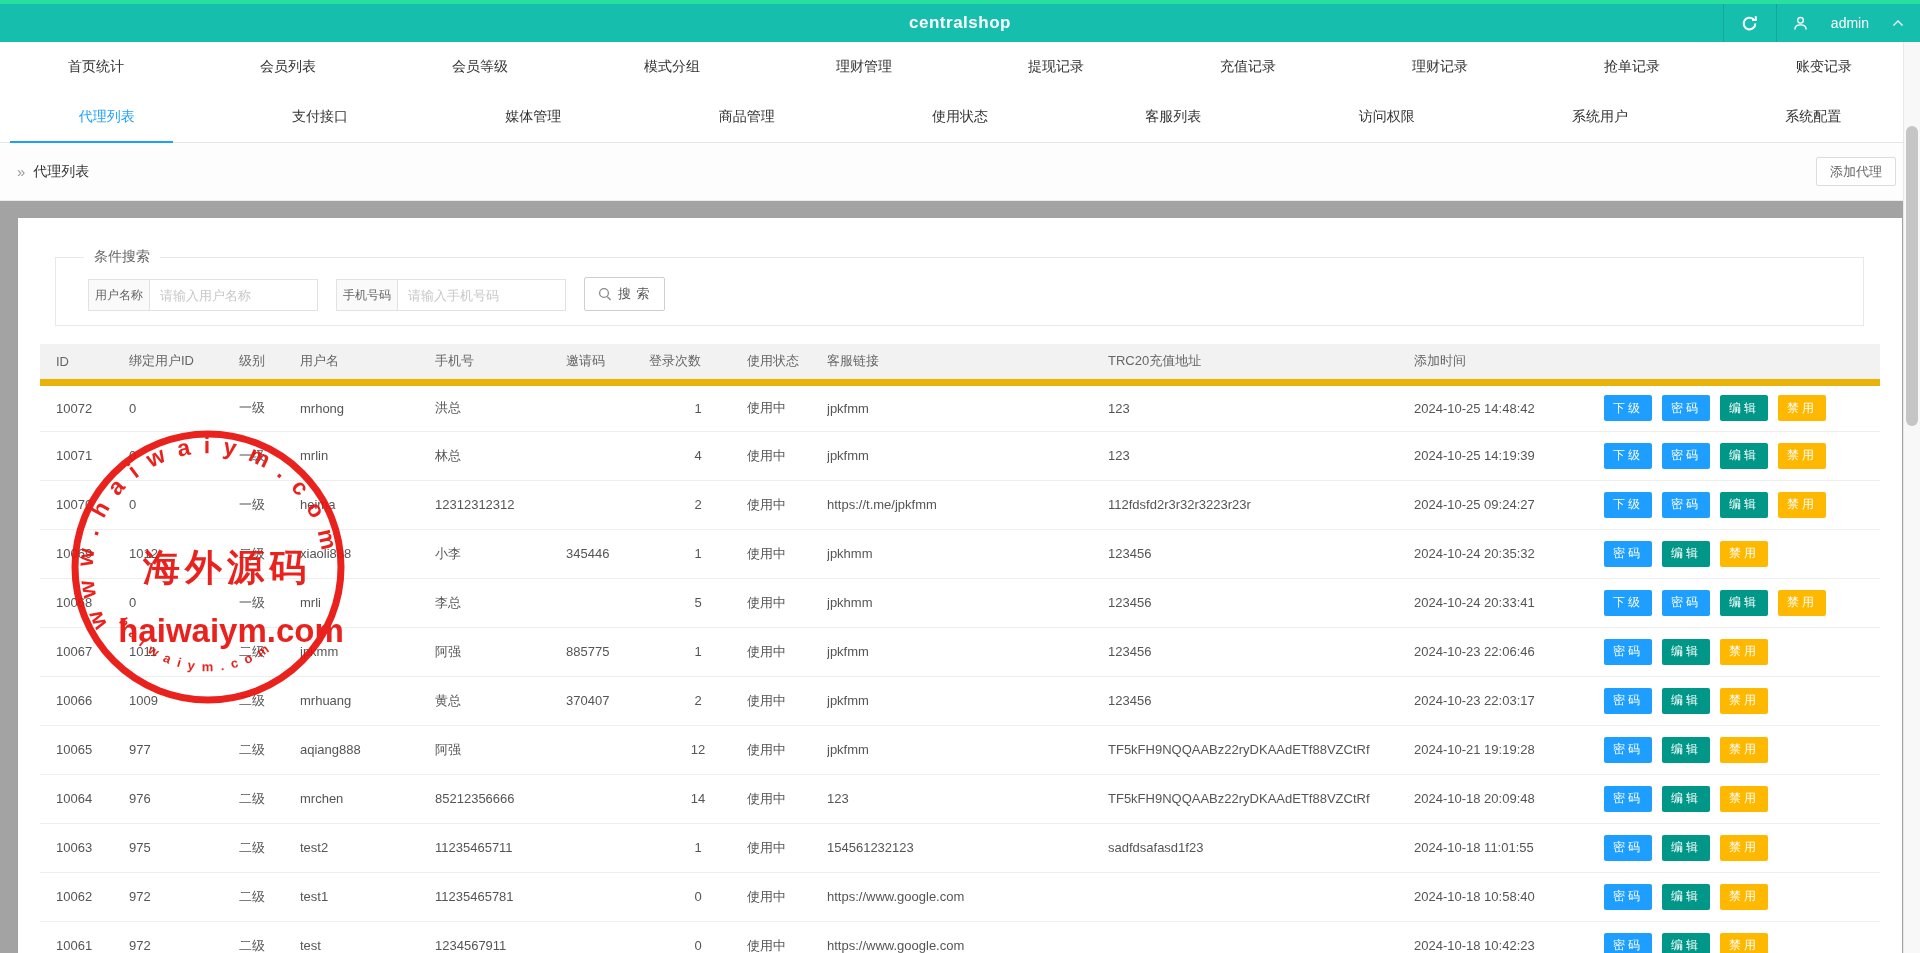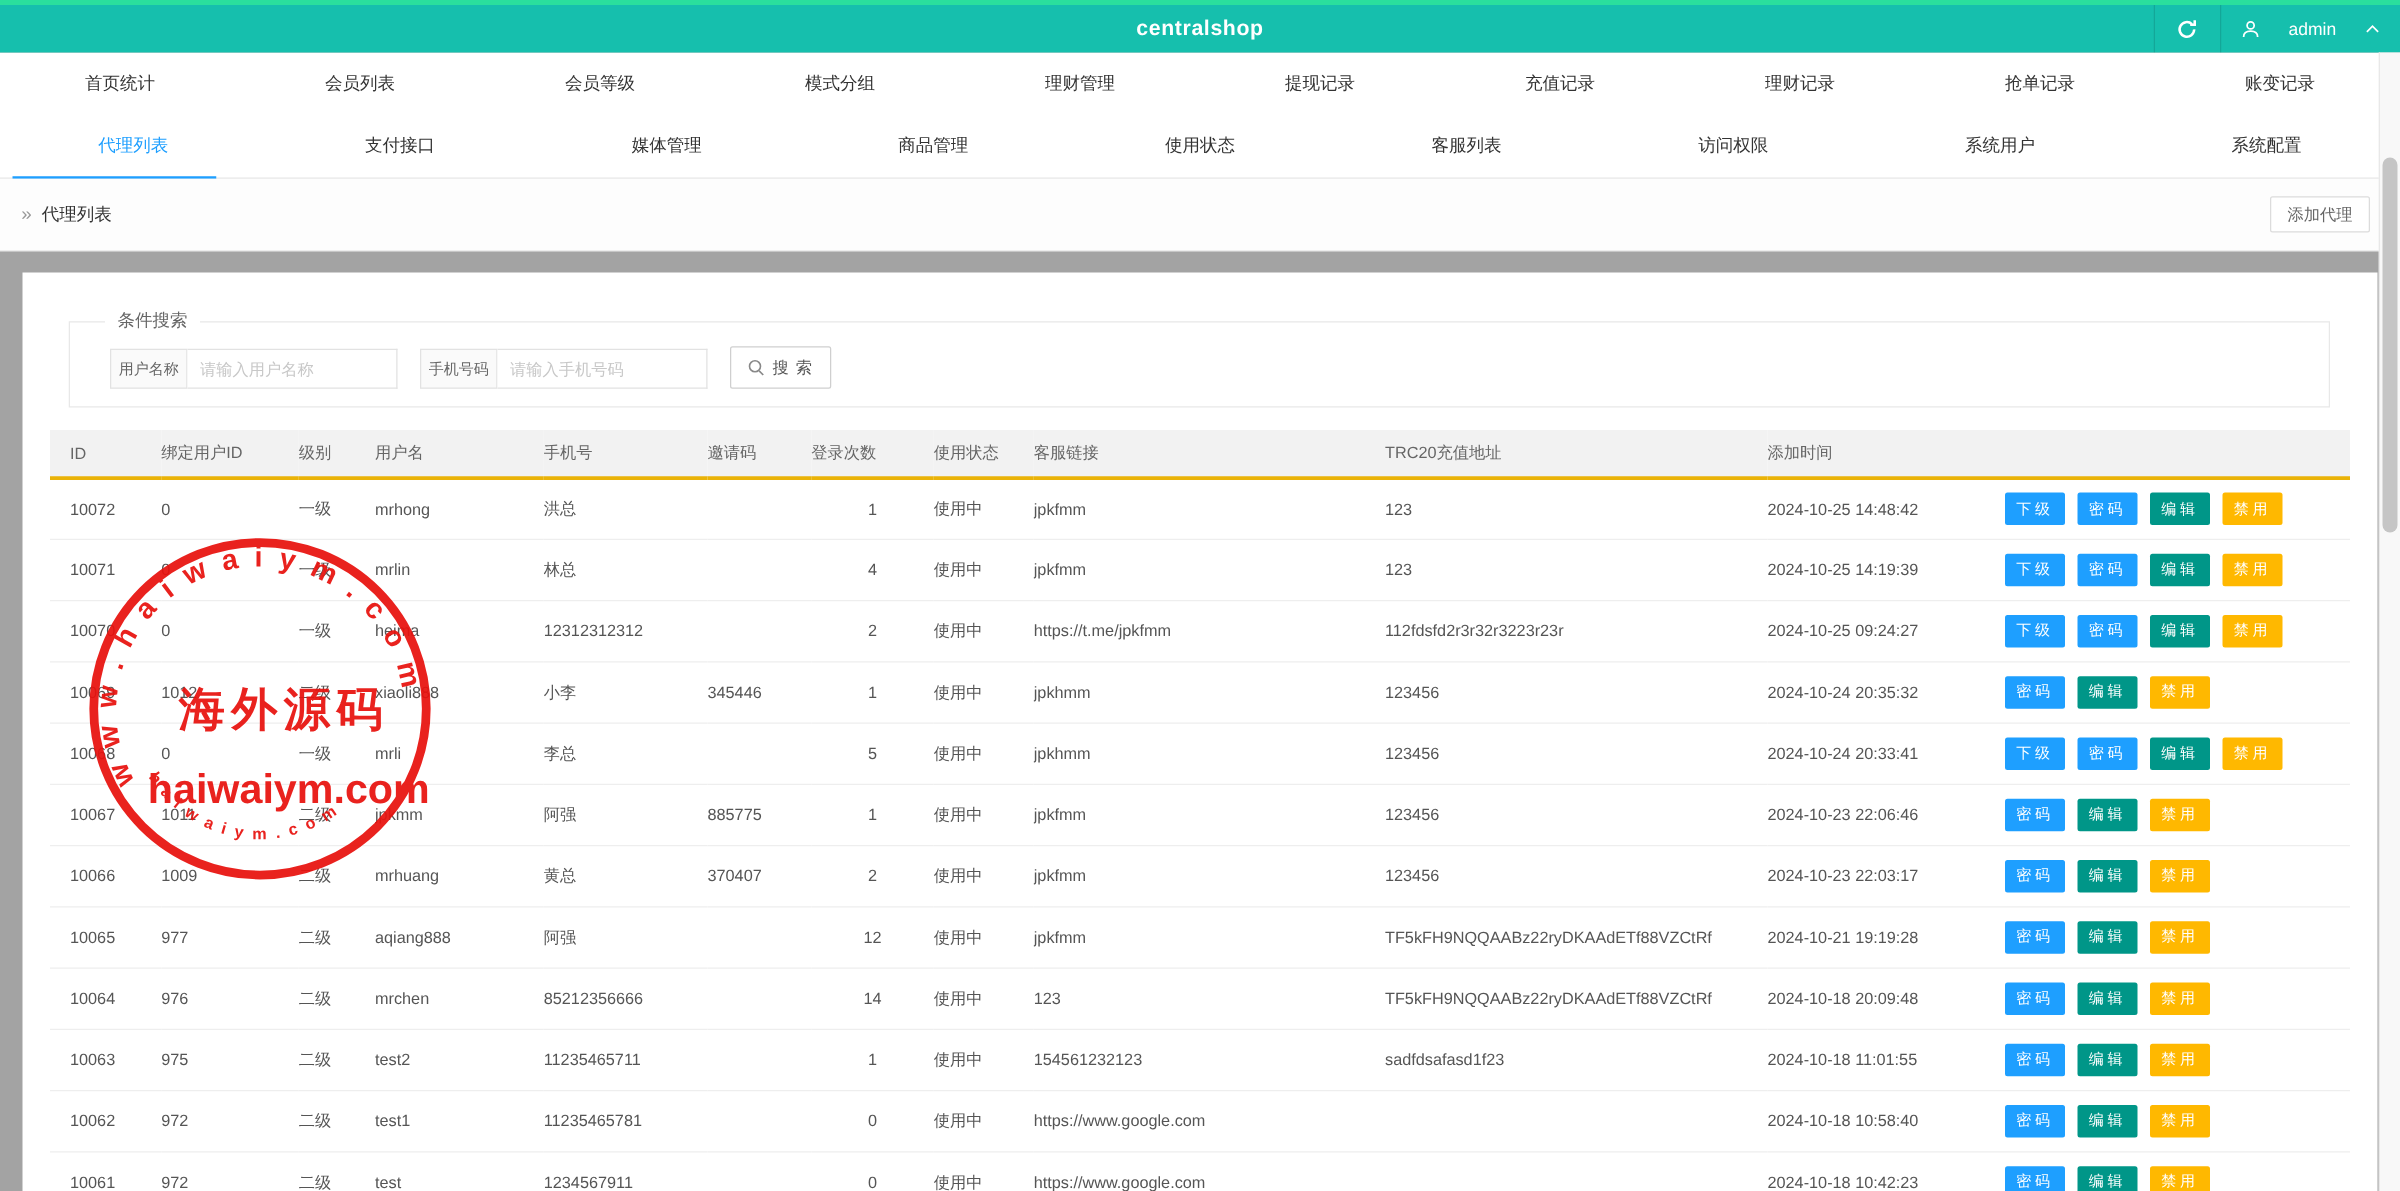--- a/index.html
+++ b/index.html
@@ -39,21 +39,21 @@
   .input-addon { background:#fafafa; border:1px solid #e2e2e2; padding:0 6px; line-height:30px; height:32px; font-size:12px; color:#666; white-space:nowrap; }
   .input-group input { width:168px; height:32px; border:1px solid #e2e2e2; border-left:none; padding:0 10px; font-size:13px; color:#333; outline:none; }
   .input-group input::placeholder { color:#c8c8c8; }
   .search-btn { height:34px; padding:0 13px; background:#fff; border:1px solid #cfcfcf; border-radius:2px; font-size:13px; color:#555; display:flex; align-items:center; gap:6px; cursor:pointer; letter-spacing:1px; }
 
   
   table.data { width:100%; border-collapse:collapse; table-layout:fixed; }
   table.data th { background:#f2f2f2; height:38px; text-align:left; font-weight:normal; font-size:13px; color:#666; padding:0; }
   table.data th:first-child, table.data td:first-child { padding-left:16px; }
   table.data td { height:49px; font-size:13px; color:#555; border-bottom:1px solid #eeeeee; padding:0; overflow:hidden; white-space:nowrap; }
-  table.data tr:first-child td { border-top:3px solid #eab308; }
+  table.data tr:first-child td { border-top:7px solid #eab308; }
   td.center, th.center { text-align:center; }
   td.status { color:#5FB878; }
   td.actions { overflow:visible; }
   .abtn { display:inline-block; height:26px; padding:0 9px; margin-right:10px; border:none; border-radius:2px; color:#fff; font-size:12px; letter-spacing:3px; cursor:pointer; font-family:inherit; }
 
   
   .stamp { position:absolute; left:58px; top:417px; width:300px; height:310px; z-index:9; opacity:.93; pointer-events:none; }
 
   
   .scrollbar { position:absolute; top:42px; right:0; width:17px; bottom:0; background:#f8f8f8; border-left:1px solid #e8e8e8; }

